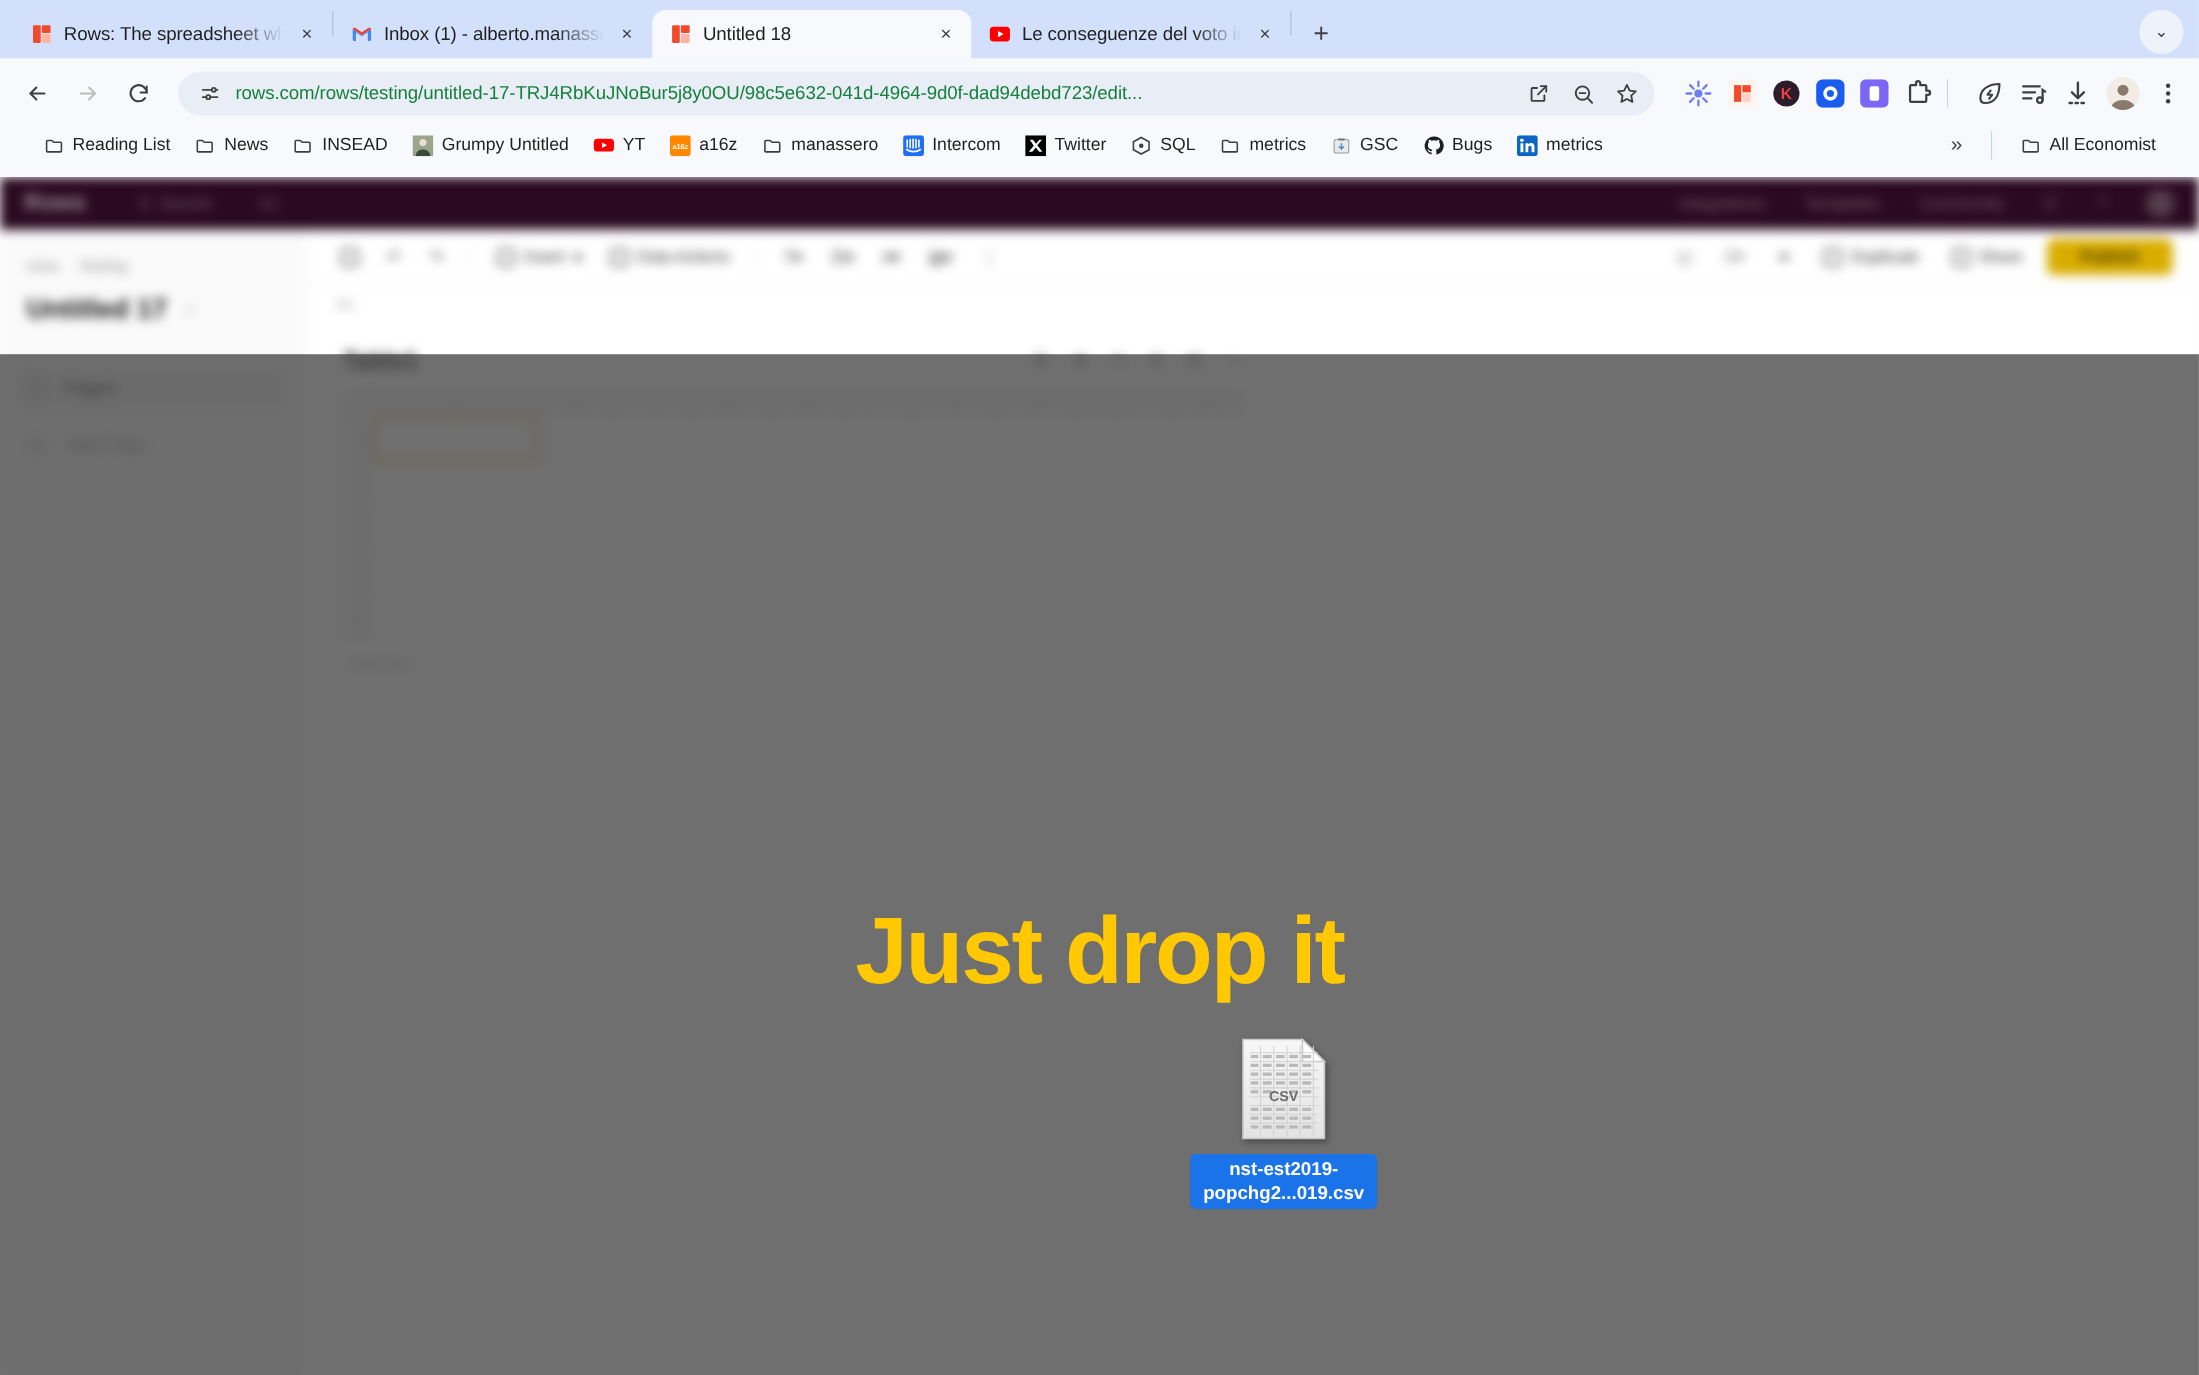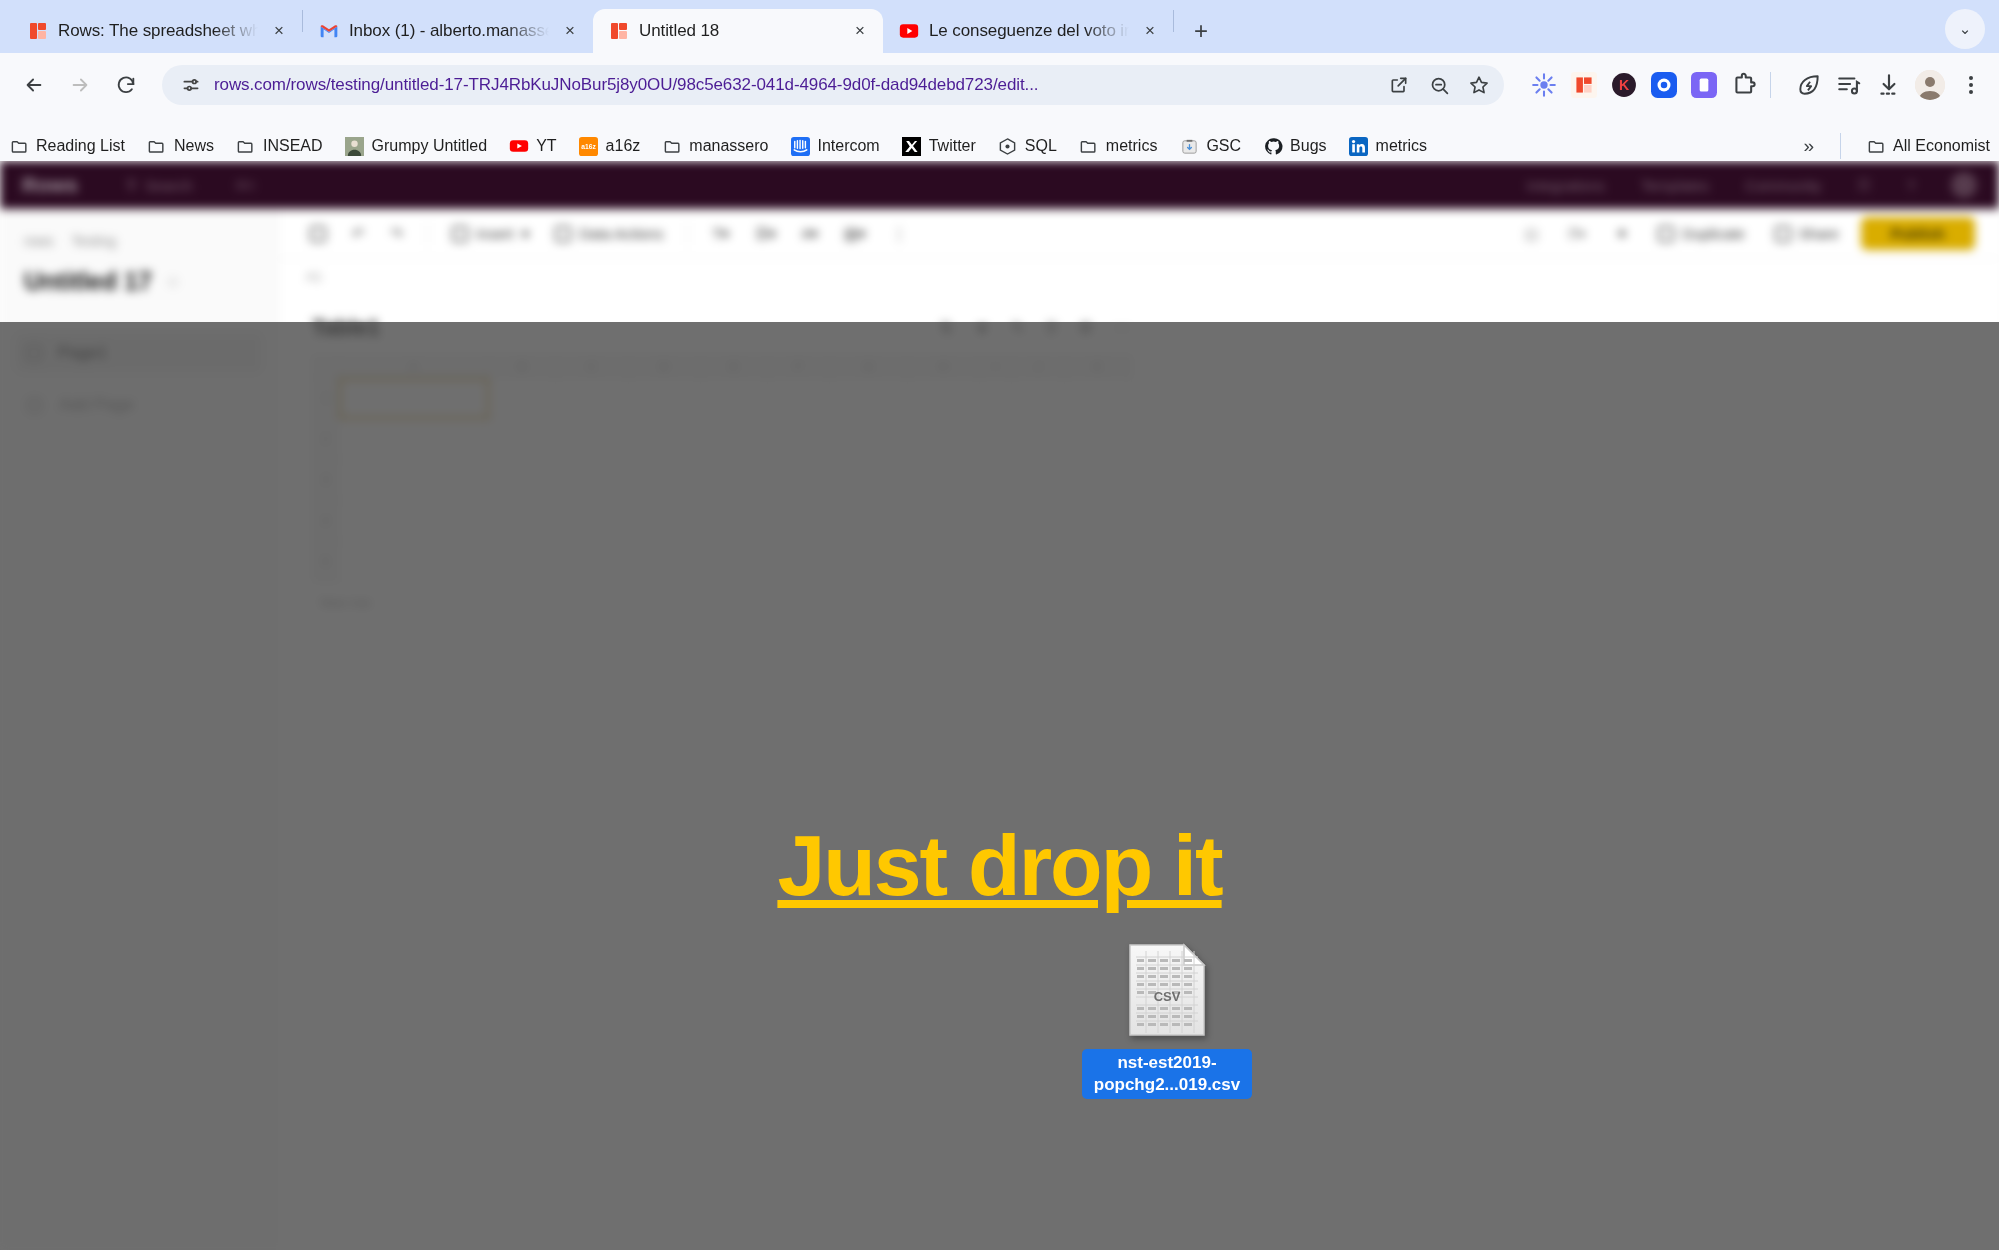--- a/index.html
+++ b/index.html
@@ -91,21 +91,21 @@
     border-radius: 20px;
     display: flex; align-items: center;
     padding: 0 12px 0 16px;
     margin: 0 8px 0 10px;
     gap: 10px;
     min-width: 0;
   }
   .omnibox .url {
     flex: 1 1 auto;
     font-size: 17px;
-    color: #4c1d95;
+    color: #15803d;
     white-space: nowrap;
     overflow: hidden;
     letter-spacing: -0.1px;
   }
   .omni-icon {
     width: 26px; height: 26px; flex: 0 0 auto;
     display: flex; align-items: center; justify-content: center;
     color: #444;
   }
   .omni-trail {
@@ -122,22 +122,22 @@
   }
   .kebab {
     width: 28px; height: 28px; flex: 0 0 auto;
     display: flex; flex-direction: column; align-items: center; justify-content: center; gap: 3px;
   }
   .kebab i { width: 4px; height: 4px; border-radius: 50%; background: #3c4043; display: block; }
 
   
   .bookmarks {
     height: 44px; background: #f8f9fc;
-    display: flex; align-items: flex-end;
-    padding: 0 0; gap: 4px;
+    display: flex; align-items: flex-start;
+    padding: 0 30px; gap: 4px;
     position: relative;
   }
   .bm {
     display: flex; align-items: center; gap: 7px;
     padding: 5px 9px; border-radius: 6px;
     font-size: 16px; color: #1f1f1f; white-space: nowrap;
     flex: 0 0 auto;
   }
   .bm-ico { width: 20px; height: 20px; flex: 0 0 auto; display: flex; align-items: center; justify-content: center; }
   .bm-overflow {
@@ -217,21 +217,21 @@
   
   .overlay {
     position: absolute; left: 0; top: 161px;
     width: 1999px; height: 1089px;
     background: rgba(70,70,70,0.78);
     display: flex; flex-direction: column; align-items: center;
   }
   .drop-title {
     margin-top: 500px;
     font-size: 86px; font-weight: bold; color: #ffc800;
-    letter-spacing: -2px; line-height: 1; text-decoration: underline;
+    letter-spacing: -2px; line-height: 1;
   }
   .drop-sub {
     margin-top: 22px; font-size: 20px; font-weight: bold; color: #f2f2f2;
     letter-spacing: -0.2px;
   }
 
   
   .ghost {
     position: absolute; left: 1082px; top: 780px;
     width: 170px; display: flex; flex-direction: column; align-items: center;

